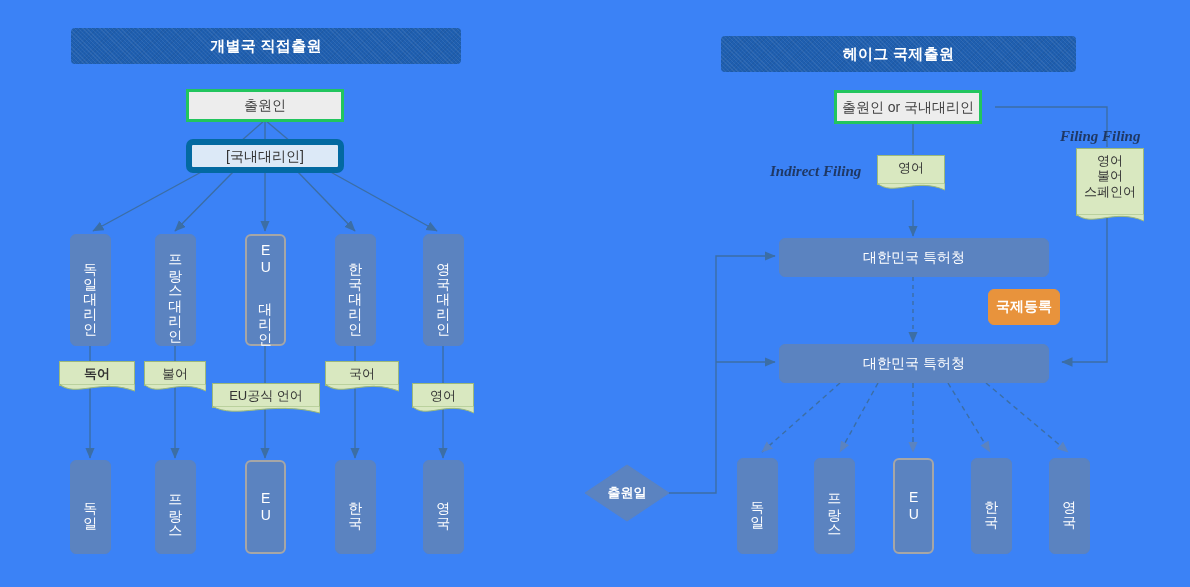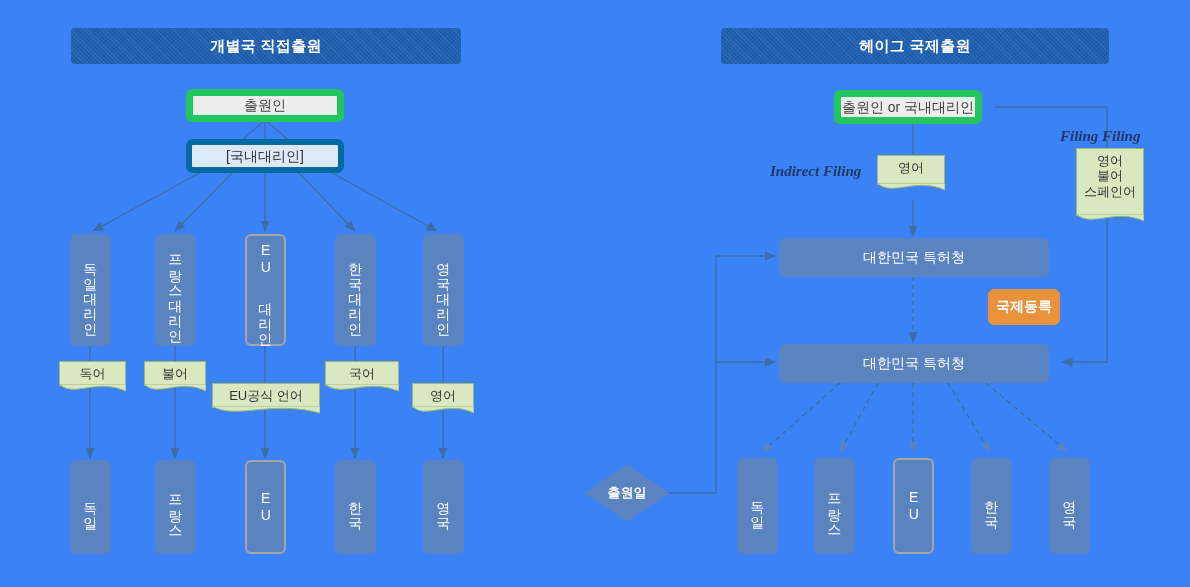--- a/index.html
+++ b/index.html
@@ -25,34 +25,34 @@
     background-image:
       repeating-linear-gradient(45deg, rgba(255,255,255,.07) 0 1px, rgba(0,0,0,0) 1px 3px),
       repeating-linear-gradient(-45deg, rgba(0,0,0,.05) 0 1px, rgba(0,0,0,0) 1px 3px);
     color: #ffffff;
     font-size: 15px;
     font-weight: bold;
     display: flex; align-items: center; justify-content: center;
     letter-spacing: .3px;
   }
   #hdr-left  { left: 71px;  top: 28px; width: 390px; }
-  #hdr-right { left: 721px; top: 28px; width: 388px; }
+  #hdr-right { left: 721px; top: 36px; width: 355px; }
 
   
   .node {
     position: absolute;
     display: flex; align-items: center; justify-content: center;
     text-align: center;
     line-height: 1.18;
   }
 
   .box-gray {
     background: #ededed;
-    border: 7px solid #22c55e;
-    border-radius: 6px;
+    border: 3px solid #22c55e;
+    border-radius: 0;
     color: #404040;
     font-size: 14px;
   }
   .box-lightblue {
     background: #dce9f7;
     border: 6px solid #0369a1;
     border-radius: 7px;
     color: #333333;
     font-size: 14px;
   }
@@ -209,21 +209,21 @@
   <div class="node box-blue-hl" style="left:245px; top:234px; width:41px; height:112px;">
     <span class="vtext">EU 대리인</span>
   </div>
   <div class="node box-blue" style="left:335px; top:234px; width:41px; height:112px;">
     <span class="vtext">한국대리인</span>
   </div>
   <div class="node box-blue" style="left:423px; top:234px; width:41px; height:112px;">
     <span class="vtext">영국대리인</span>
   </div>
 
-  <div class="note" style="left:59px; top:361px; width:67px; height:25px;"><span style="position: relative; z-index: 2; white-space: pre-line;">독어</span>
+  <div class="note" style="left:59px; top:361px; width:76px; height:25px;font-weight:bold;"><span style="position: relative; z-index: 2; white-space: pre-line;">독어</span>
     <svg class="wave" viewBox="0 0 62 15" preserveAspectRatio="none">
       <path d="M0,0 C14,14 34,-6 62,7 L62,0 L0,0 Z" fill="#d9e8c0" stroke="#9cb97a" stroke-width="1"></path>
     </svg>
   </div>
   <div class="note" style="left:144px; top:361px; width:62px; height:25px;"><span style="position: relative; z-index: 2; white-space: pre-line;">불어</span>
     <svg class="wave" viewBox="0 0 62 15" preserveAspectRatio="none">
       <path d="M0,0 C14,14 34,-6 62,7 L62,0 L0,0 Z" fill="#d9e8c0" stroke="#9cb97a" stroke-width="1"></path>
     </svg>
   </div>
   <div class="note" style="left:212px; top:383px; width:108px; height:25px;"><span style="position: relative; z-index: 2; white-space: pre-line;">EU공식 언어</span>

